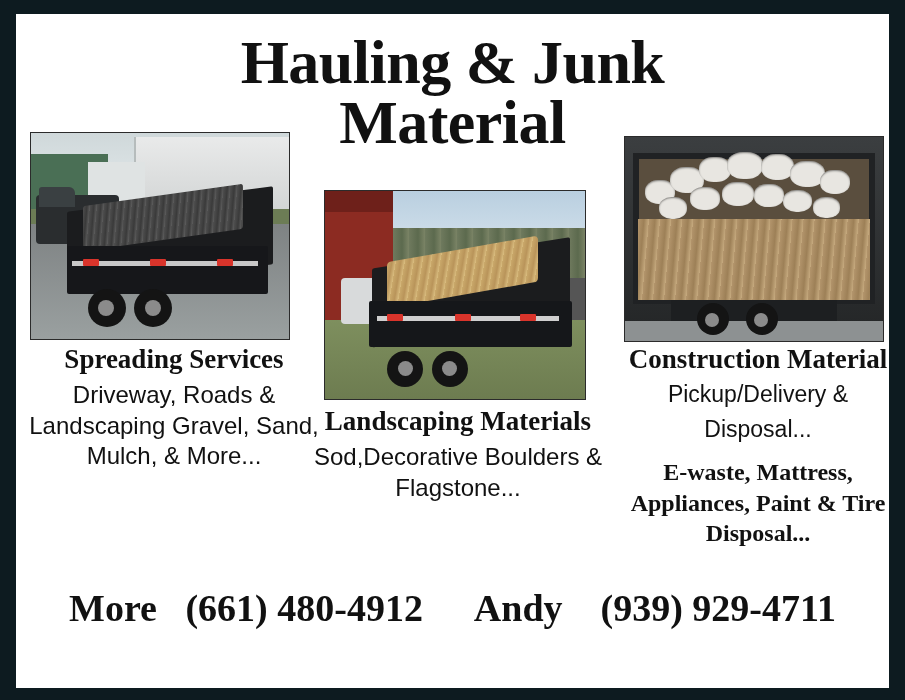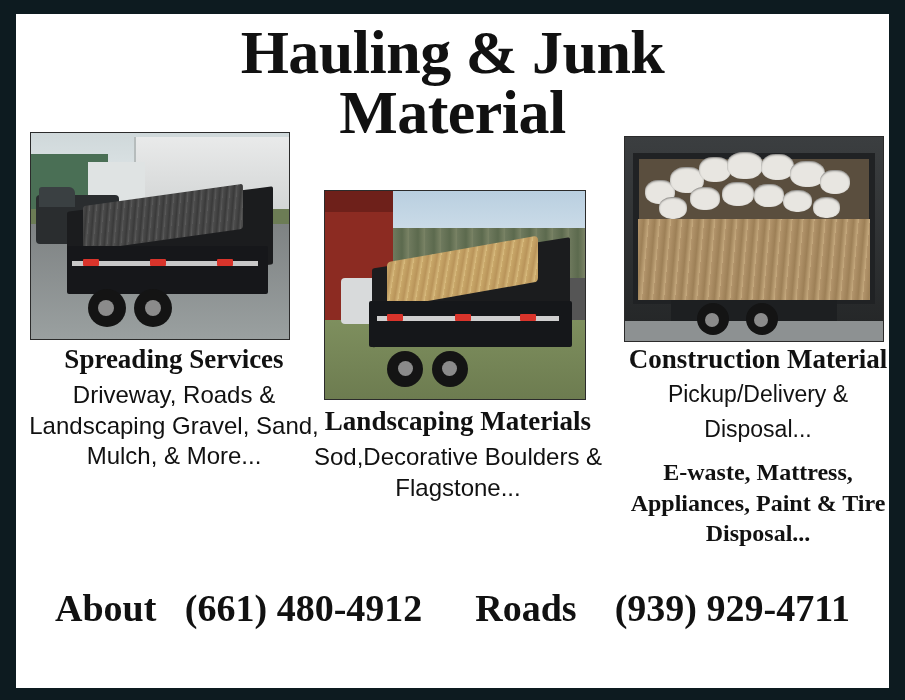--- a/index.html
+++ b/index.html
@@ -31,21 +31,21 @@
     overflow: hidden;
   }
   .headline {
     text-align: center;
     font-family: "Liberation Serif", serif;
     font-weight: bold;
     color: #111111;
     font-size: 62px;
     line-height: 0.97;
     letter-spacing: -0.5px;
-    padding-top: 8px;
+    padding-top: 18px;
   }
   .headline .line2 {
     display: block;
   }
 
   
   .photo {
     position: absolute;
     overflow: hidden;
     background: #555;
@@ -251,24 +251,24 @@
     </div>
 
     <div class="cap cap-right right">
       <div class="title">Construction Material</div>
       <div class="body sub">Pickup/Delivery &amp;</div>
       <div class="body sub">Disposal...</div>
       <div class="body" style="margin-top:12px;">E-waste, Mattress, Appliances, Paint &amp; Tire Disposal...</div>
     </div>
 
     <div class="phones">
-      <span>About</span>
+      <span>More</span>
       <span>&nbsp;</span>
       <span>(661) 480-4912</span>
       <span class="gap"></span>
-      <span>Roads</span>
+      <span>Andy</span>
       <span>&nbsp;&nbsp;</span>
       <span>(939) 929-4711</span>
     </div>
 
 
   </div>
 </div>
 
 </body></html>

